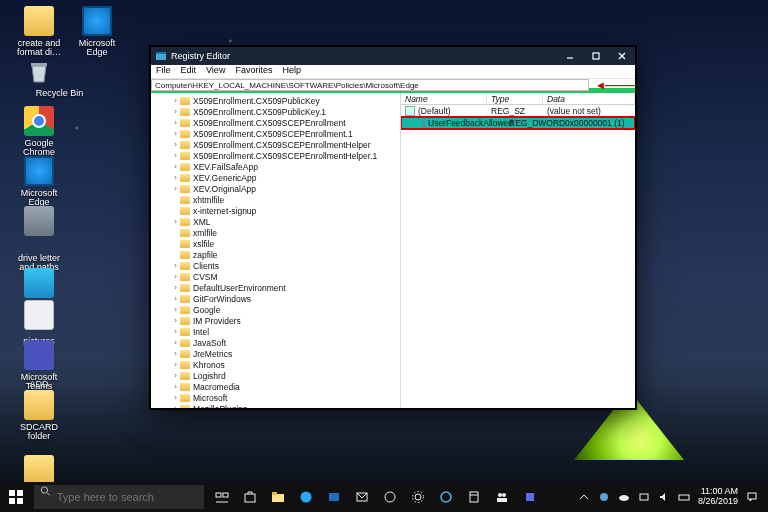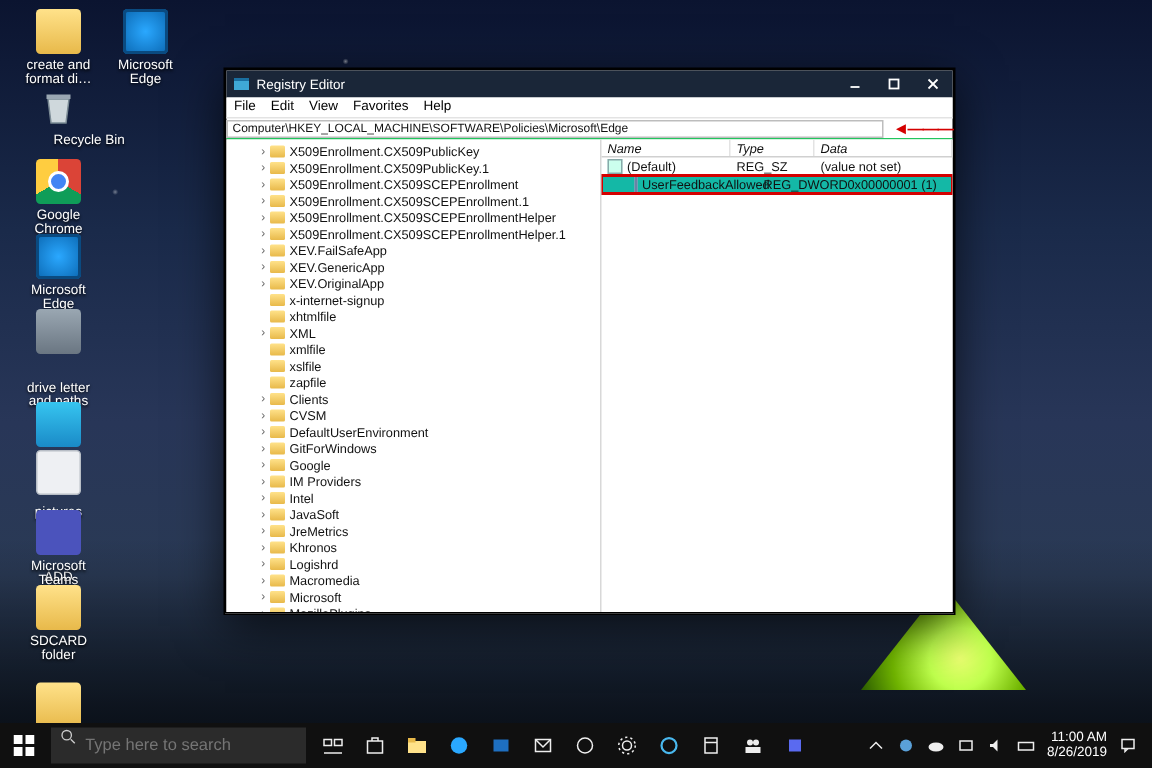--- a/index.html
+++ b/index.html
@@ -68,21 +68,21 @@
     display:flex; flex-direction:column;
   }
   .outer-border { position:absolute; left:149px; top:45px; width:488px; height:365px; background:#000; }
   .titlebar { height:18px; background:#1a2638; color:#fff; display:flex; align-items:center; font-size:9px; padding-left:4px; }
   .titlebar .ticon { width:12px; height:12px; margin-right:4px; display:inline-flex; }
   .titlebar .spacer { flex:1; }
   .winbtn { width:26px; height:18px; display:flex; align-items:center; justify-content:center; }
   .winbtn svg { width:8px; height:8px; stroke:#fff; fill:none; stroke-width:1.2; }
   .menubar { height:14px; background:#fff; display:flex; align-items:flex-start; font-size:9px; color:#000; border-bottom:1px solid #e3e3e3; }
   .menubar span { padding:0 5px; }
-  .addressbar { height:14px; border-bottom:1px solid #22c55e; display:flex; align-items:center; }
+  .addressbar { height:14px; border-bottom:5px solid #22c55e; display:flex; }
   .addressbar input { flex:1; border:1px solid #bdbdbd; height:12px; font-size:8px; padding:0 3px; color:#111; background:#fff; }
   .arrow-annot { color:#d40000; margin-left:6px; font-size:11px; font-weight:bold; letter-spacing:-1px; }
   .body { flex:1; display:flex; overflow:hidden; background:#fff; }
 
   
   .tree { width:250px; border-right:1px solid #d8d8d8; overflow:hidden; font-size:8.5px; color:#111; position:relative; }
   .tree-inner { position:absolute; top:0; left:0; right:0; padding:2px 0 2px 2px; }
   .node { display:flex; align-items:center; height:11px; white-space:nowrap; }
   .node .tw { width:9px; display:inline-flex; align-items:center; justify-content:center; color:#666; font-size:8px; }
   .node .fd { width:10px; height:8px; background:linear-gradient(#ffe28a,#e8b94a); margin-right:3px; border-radius:1px; }
@@ -255,26 +255,26 @@
             <span>XEV.GenericApp</span>
           </div>
           <div class="node pad1">
             <span class="tw">›</span>
             <span class="fd"></span>
             <span>XEV.OriginalApp</span>
           </div>
           <div class="node pad1">
             <span class="tw"></span>
             <span class="fd"></span>
+            <span>xhtmlfile</span>
+          </div>
+          <div class="node pad1">
+            <span class="tw"></span>
+            <span class="fd"></span>
             <span>x-internet-signup</span>
-          </div>
-          <div class="node pad1">
-            <span class="tw"></span>
-            <span class="fd"></span>
-            <span>xhtmlfile</span>
           </div>
           <div class="node pad1">
             <span class="tw">›</span>
             <span class="fd"></span>
             <span>XML</span>
           </div>
           <div class="node pad1">
             <span class="tw"></span>
             <span class="fd"></span>
             <span>xmlfile</span>

